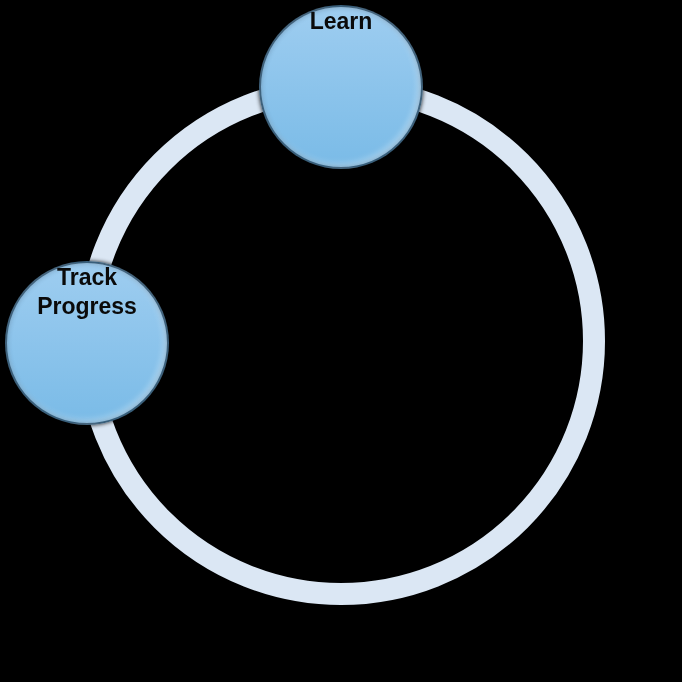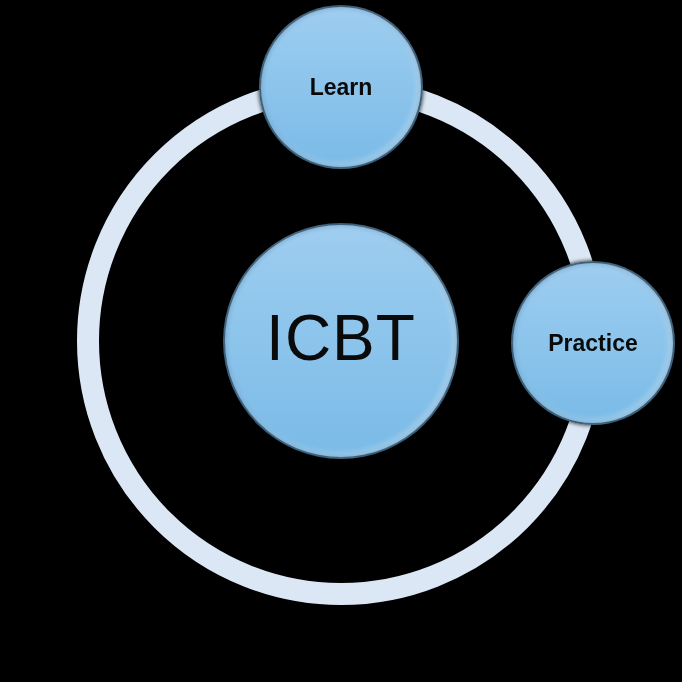--- a/index.html
+++ b/index.html
@@ -30,21 +30,20 @@
     position: absolute;
     box-sizing: border-box;
     border-radius: 50%;
     background: linear-gradient(180deg, var(--grad-top, #9ECDF0) 0%, var(--grad-bottom, #7ABBE7) 100%);
     border: 2px solid rgba(22, 44, 63, 0.65);
     box-shadow:
       inset 0 0 5px rgba(20, 40, 60, 0.30),
       inset -3px -3px 6px rgba(255, 255, 255, 0.38),
       0 0 4px rgba(0, 0, 0, 0.9);
     display: flex;
-    align-items: center;
     justify-content: center;
     text-align: center;
   }
   .node.center {
     left: 223px;
     top: 223px;
     width: 236px;
     height: 236px;
   }
   .node.outer {
@@ -72,27 +71,24 @@
     max-width: 130px;
   }
 </style>
 </head>
 <body>
 
 <div class="stage">
 
   <div class="ring"></div>
 
-  <div class="node center">
-    <span class="center-label">ICBT</span>
-  </div>
 
   <div class="node outer pos-top">
     <span class="node-label">Learn</span>
   </div>
 
-  <div class="node outer pos-right">
-    <span class="node-label">Practice</span>
-  </div>
 
 
+  <div class="node outer pos-left">
+    <span class="node-label">Track Progress</span>
+  </div>
 
 </div>
 
 </body></html>

